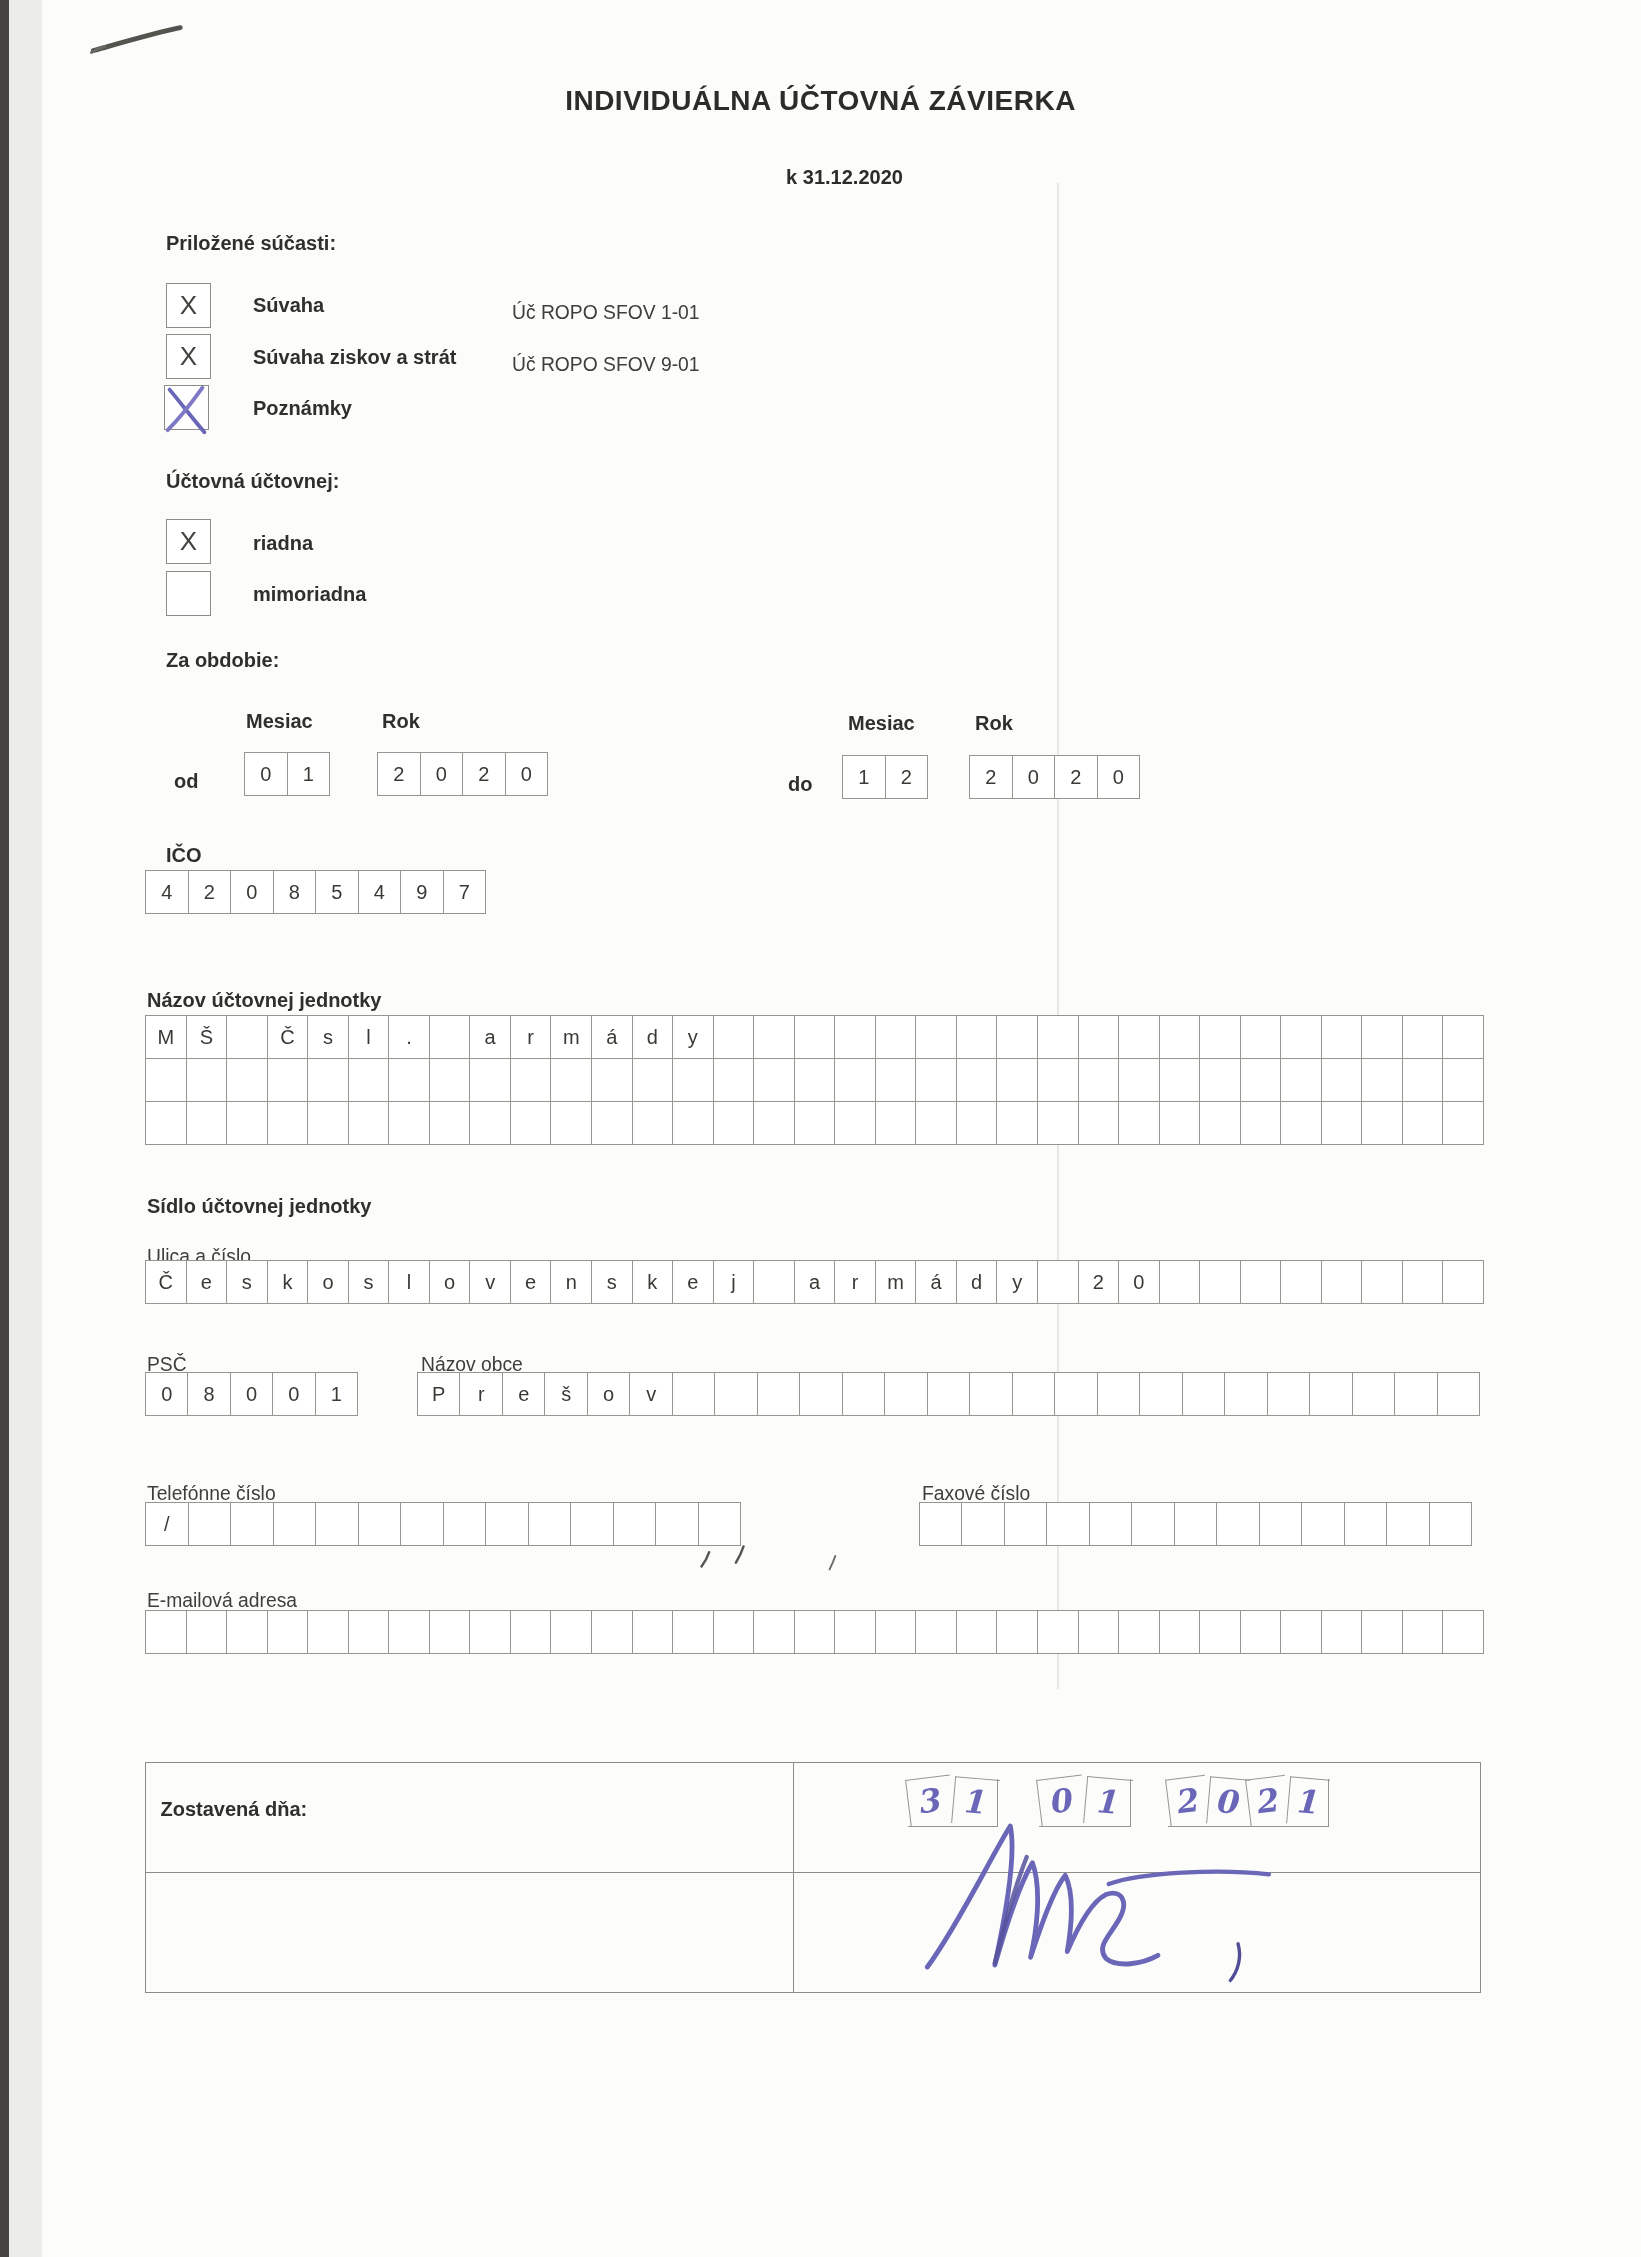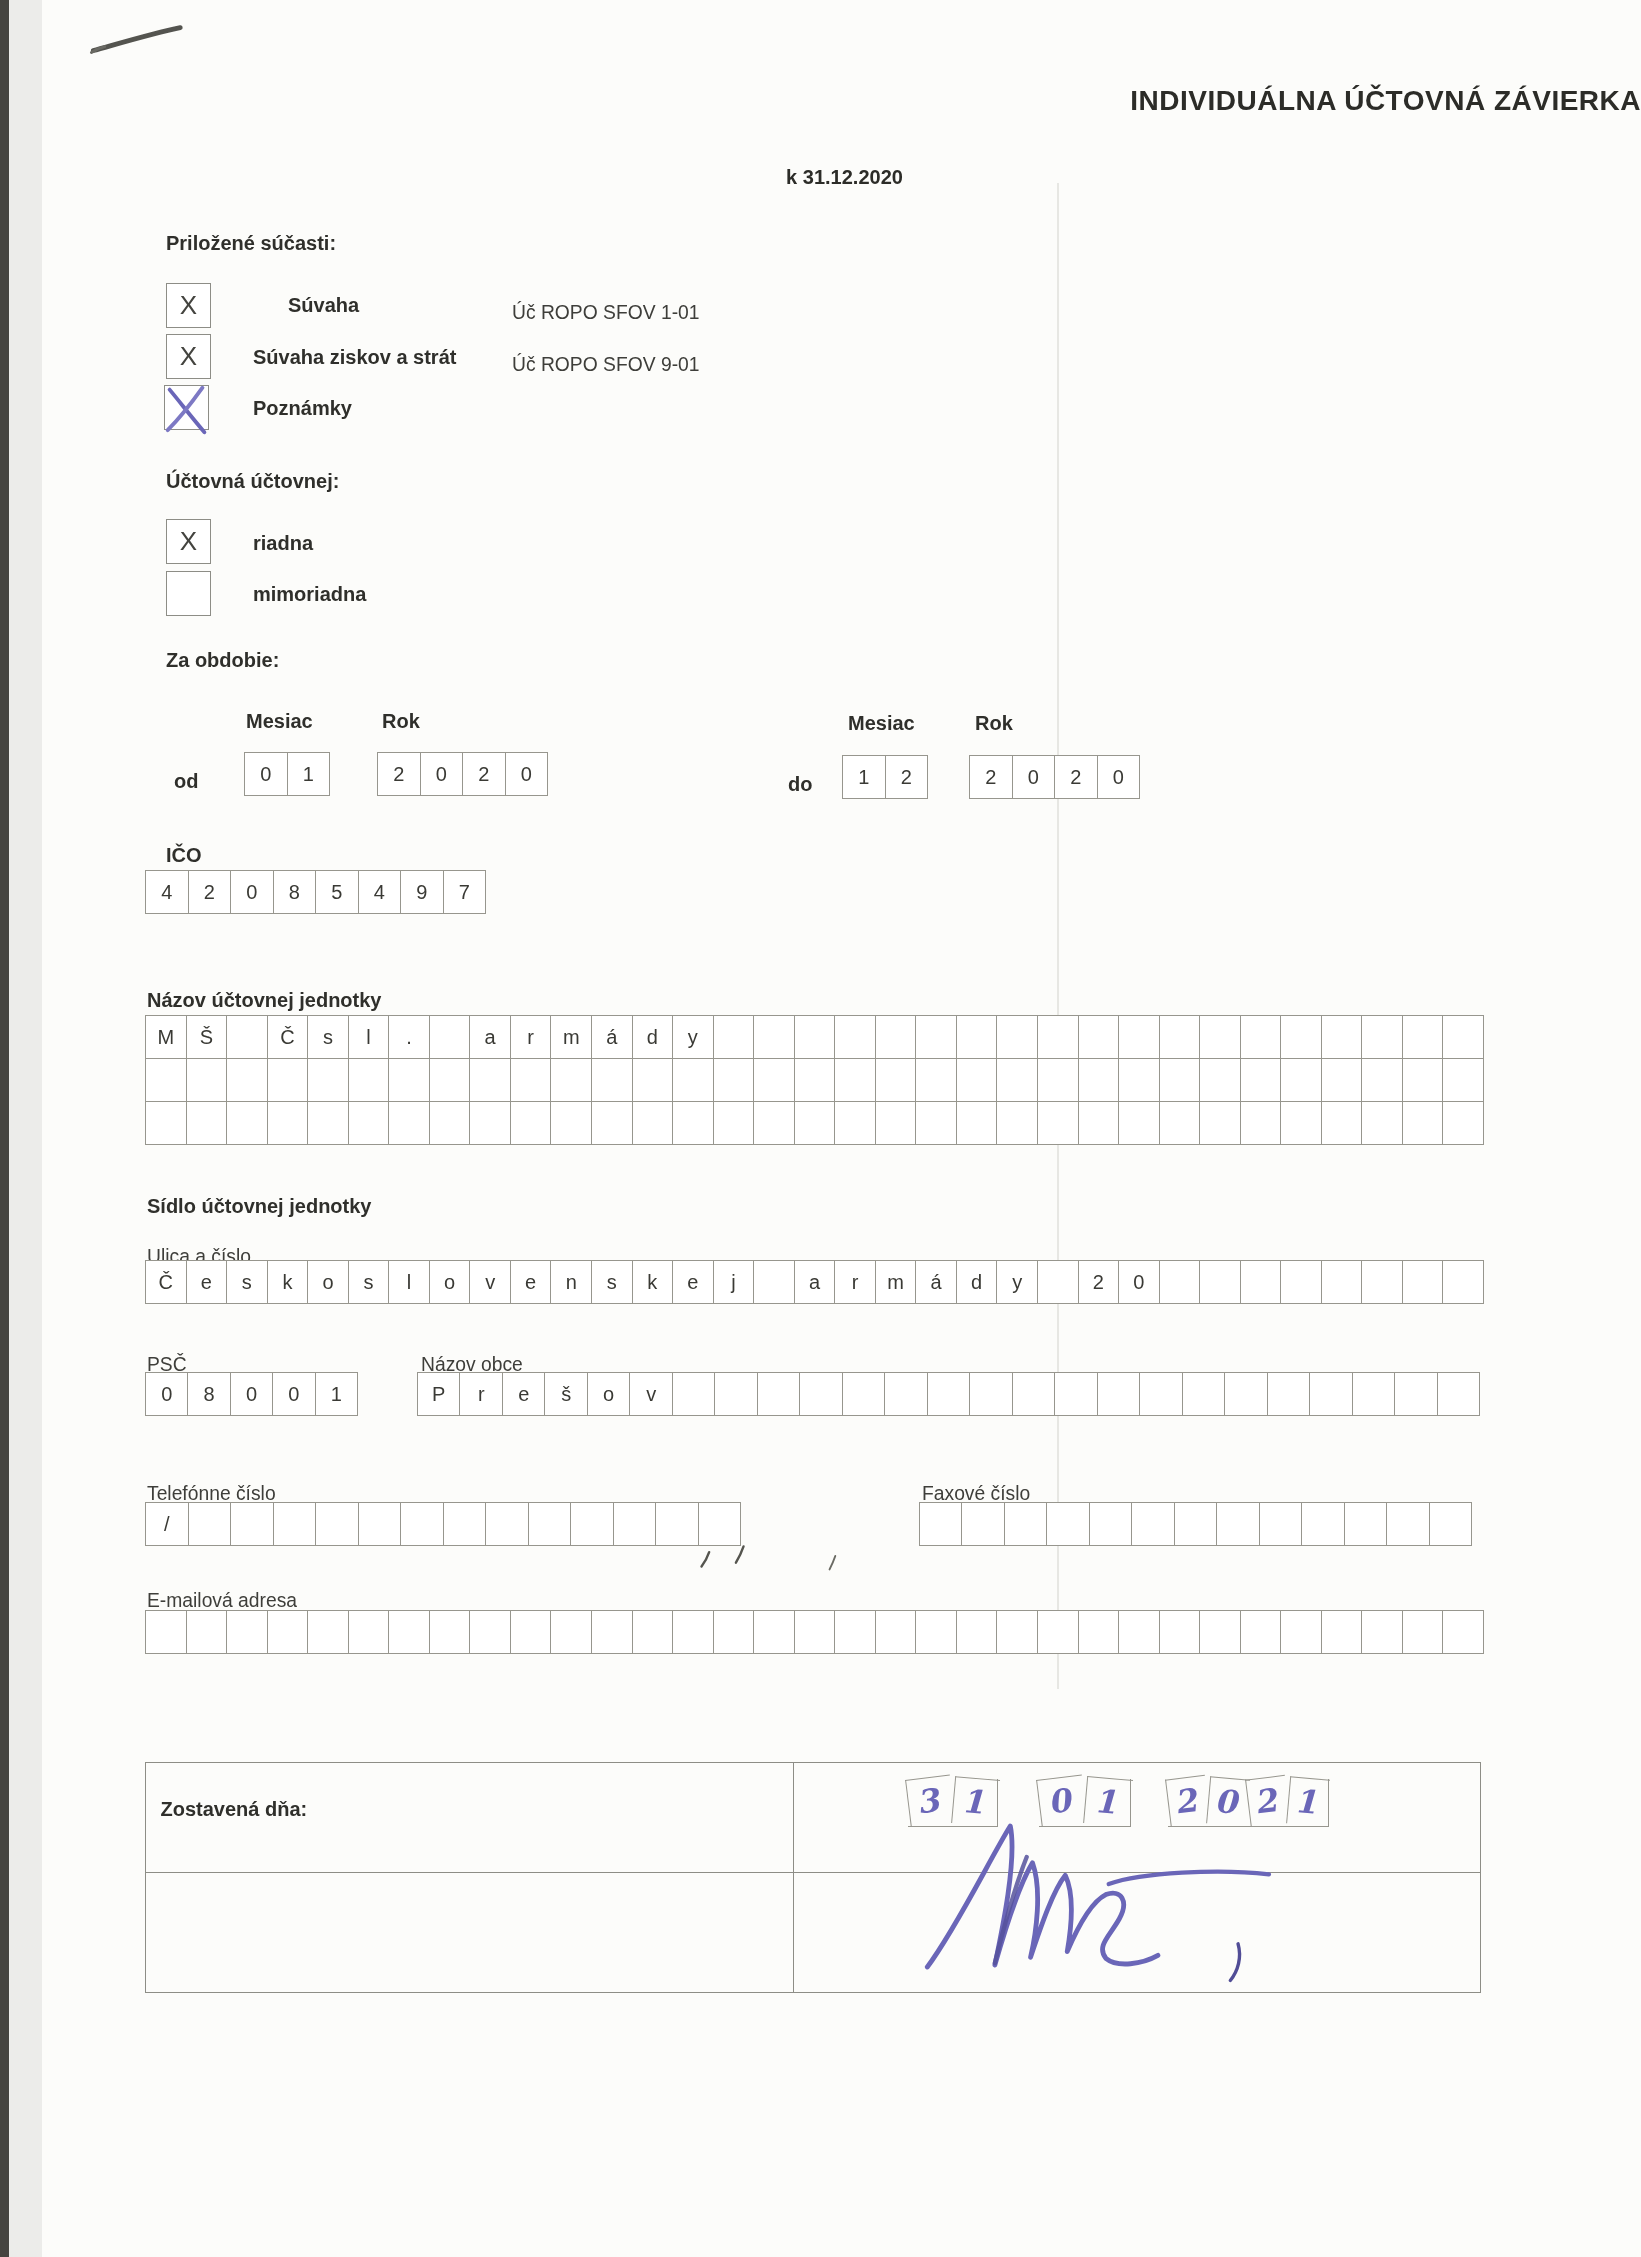--- a/index.html
+++ b/index.html
@@ -1,21 +1,21 @@
 <!DOCTYPE html>
 <html><head>
 <meta charset="utf-8">
 <style>
   html,body{margin:0;padding:0;background:#e9e9e7;}
   .page{position:relative;width:1641px;height:2257px;background:#fcfcfa;overflow:hidden;
         font-family:"Liberation Sans", sans-serif;color:#32322e;}
   .edge-dark{position:absolute;left:0;top:0;width:8.7px;height:2257px;background:#454440;}
   .edge-light{position:absolute;left:8.7px;top:0;width:33px;height:2257px;background:#ececea;}
   .scanline{position:absolute;left:1057px;top:183px;width:1.9px;height:1506px;background:#e7e7e3;}
-  .title{position:absolute;left:0;top:85px;width:1641px;text-align:right;
+  .title{position:absolute;left:0;top:85px;width:1641px;text-align:center;
          font-size:28px;font-weight:bold;letter-spacing:0.5px;color:#2c2c28;}
   .subtitle{position:absolute;left:0;top:166px;width:1641px;text-align:center;
             font-size:20px;font-weight:bold;color:#2c2c28;padding-left:24px;}
   .lbl{position:absolute;font-size:19.3px;color:#3e3e3a;white-space:nowrap;margin-top:8px;}
   .lbl-b{position:absolute;font-size:20px;font-weight:bold;color:#2f2f2b;white-space:nowrap;}
   .checkbox{position:absolute;width:43px;height:43px;border:1px solid #8d8d86;background:#fff;
             display:flex;align-items:center;justify-content:center;
             font-size:26px;color:#44443f;}
   .grid{position:absolute;display:grid;background:#fff;
         border-right:1px solid #97968e;border-bottom:1px solid #97968e;grid-auto-rows:43px;}
@@ -50,21 +50,21 @@
   </svg>
 
   <div class="title">INDIVIDUÁLNA ÚČTOVNÁ ZÁVIERKA</div>
   <div class="subtitle">k 31.12.2020</div>
 
   <div class="lbl-b" style="left:166px;top:232px;">Priložené súčasti:</div>
 
   <div class="checkbox" style="left:166px;top:283px;">
     <span>X</span>
   </div>
-  <div class="lbl-b" style="left:253px;top:294px;margin-left:35px;">Súvaha</div>
+  <div class="lbl-b" style="left:253px;top:294px;">Súvaha</div>
   <div class="lbl" style="left:512px;top:294px;">Úč ROPO SFOV 1-01</div>
 
   <div class="checkbox" style="left:166px;top:334px;">
     <span>X</span>
   </div>
   <div class="lbl-b" style="left:253px;top:346px;">Súvaha ziskov a strát</div>
   <div class="lbl" style="left:512px;top:346px;">Úč ROPO SFOV 9-01</div>
 
   <div class="checkbox" style="left:164px;top:385px;"></div>
   <svg style="left:158px;top:378px;" width="58" height="60" viewBox="0 0 60 62">

